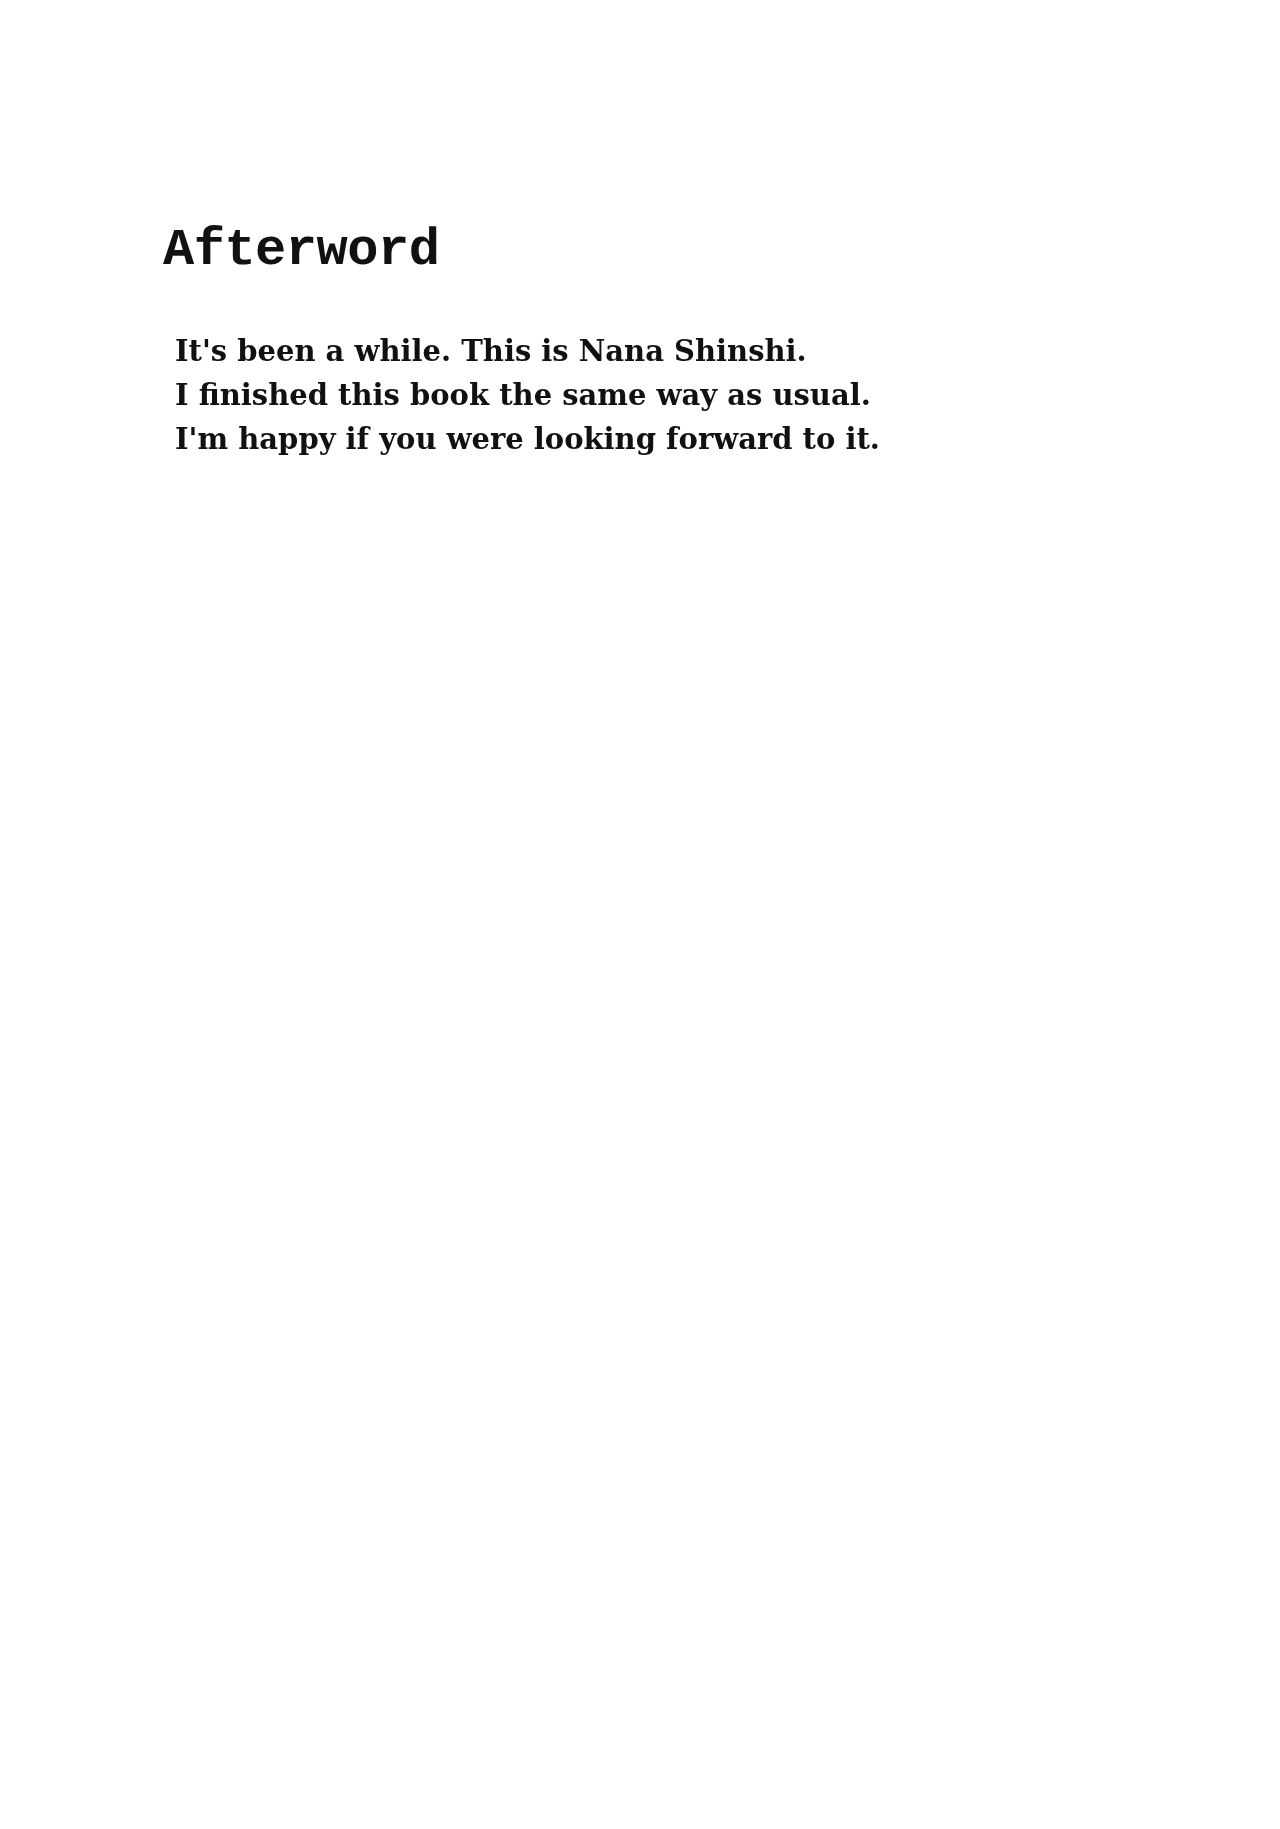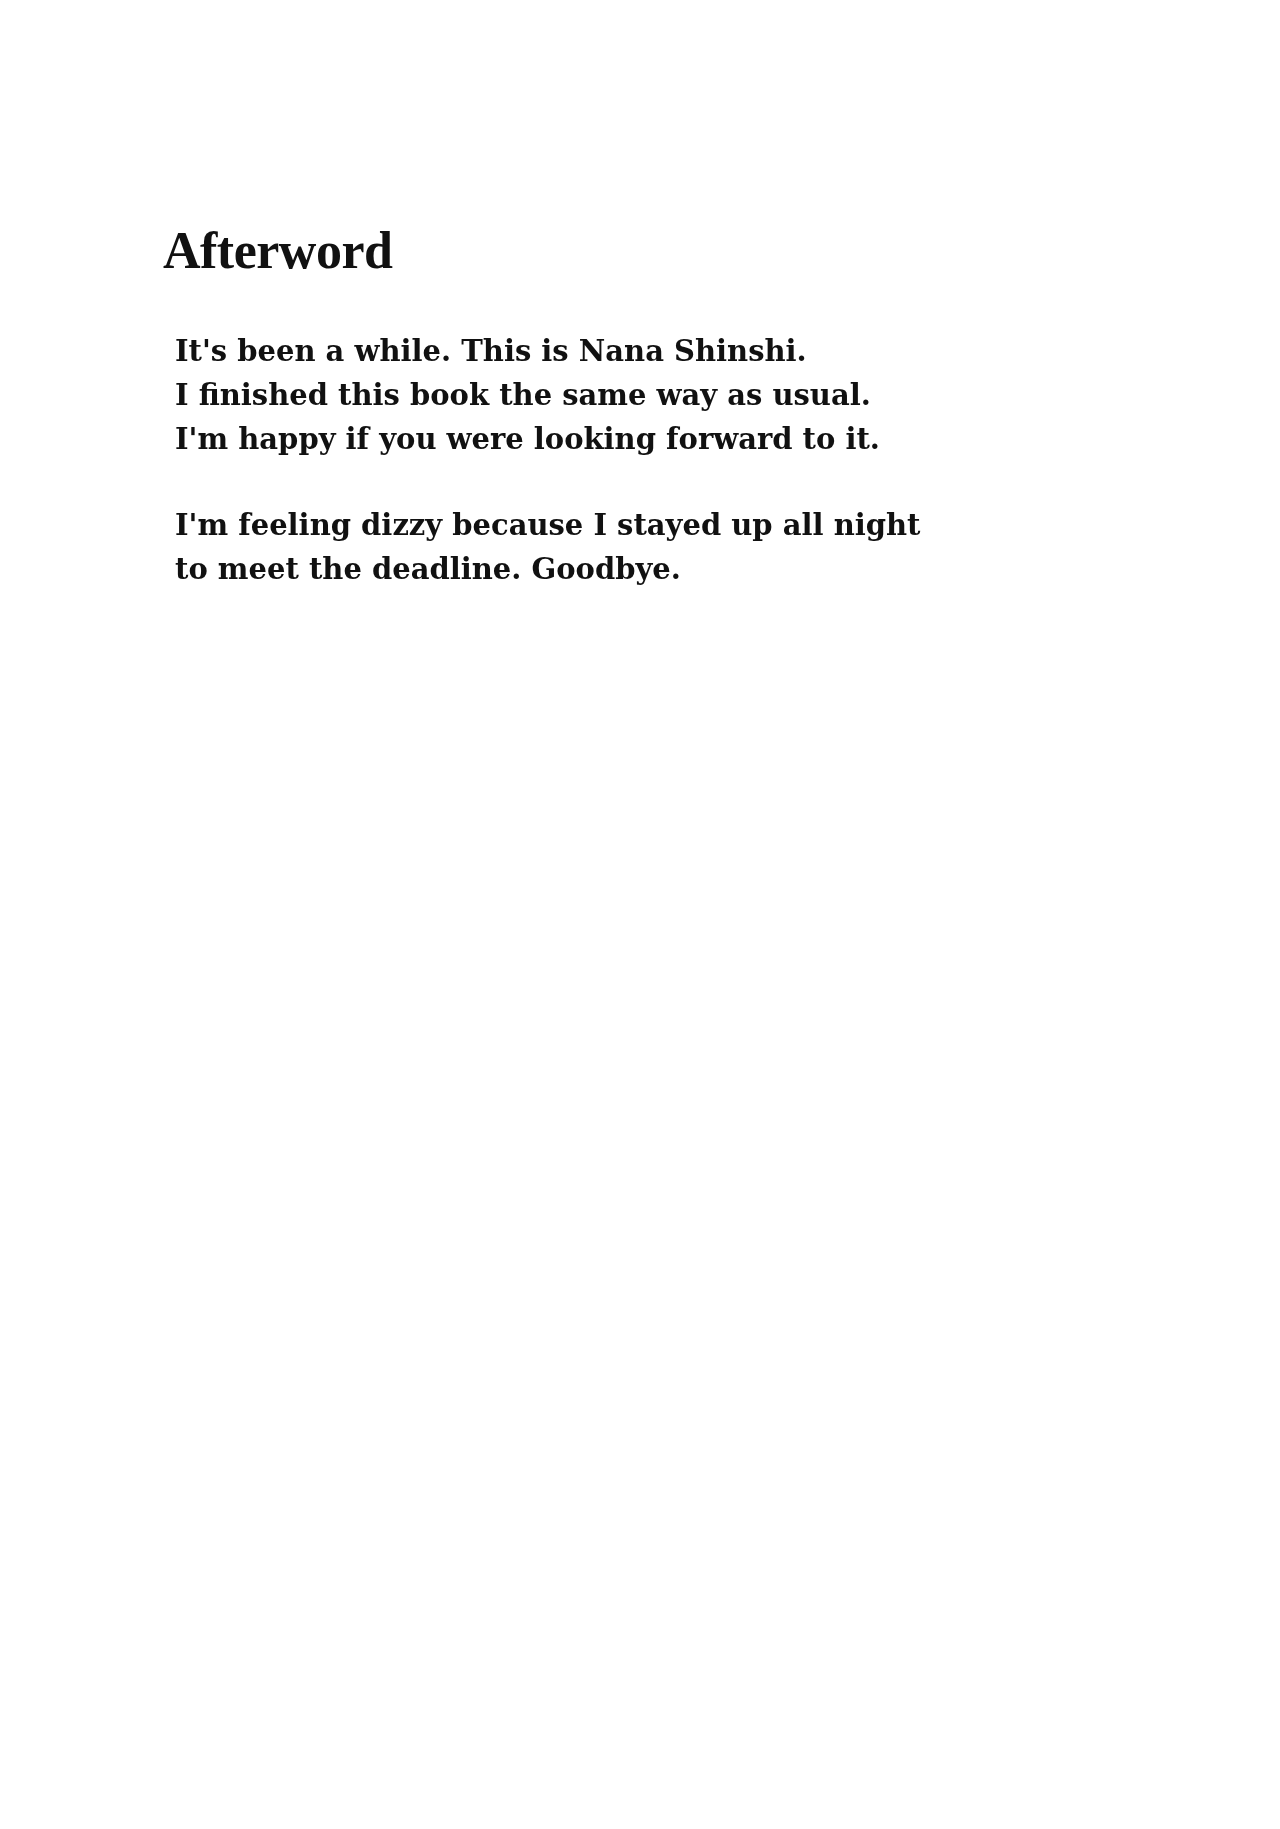--- a/index.html
+++ b/index.html
@@ -23,21 +23,21 @@
     height: 1829px;
     background: #ffffff;
   }
   .content {
     position: absolute;
     left: 163px;
     top: 225px;
     width: 950px;
   }
   .afterword-title {
-    font-family: Liberation Serif, serif;
+    font-family: Liberation Mono, monospace;
     font-weight: 700;
     font-size: 52px;
     line-height: 1.0;
     letter-spacing: -0.5px;
     color: #111111;
     margin: 0 0 52px 0;
   }
   .para {
     font-family: "DejaVu Serif", "Liberation Serif", serif;
     font-weight: 700;
@@ -53,16 +53,14 @@
 </style>
 </head>
 <body>
 
 <div class="page">
   <div class="content">
     <h1 class="afterword-title">Afterword</h1>
     <p class="para">It's been a while. This is Nana Shinshi.
 I finished this book the same way as usual.
 I'm happy if you were looking forward to it.</p>
-    <p class="para">I'm feeling dizzy because I stayed up all night
-to meet the deadline. Goodbye.</p>
   </div>
 </div>
 
 </body></html>

